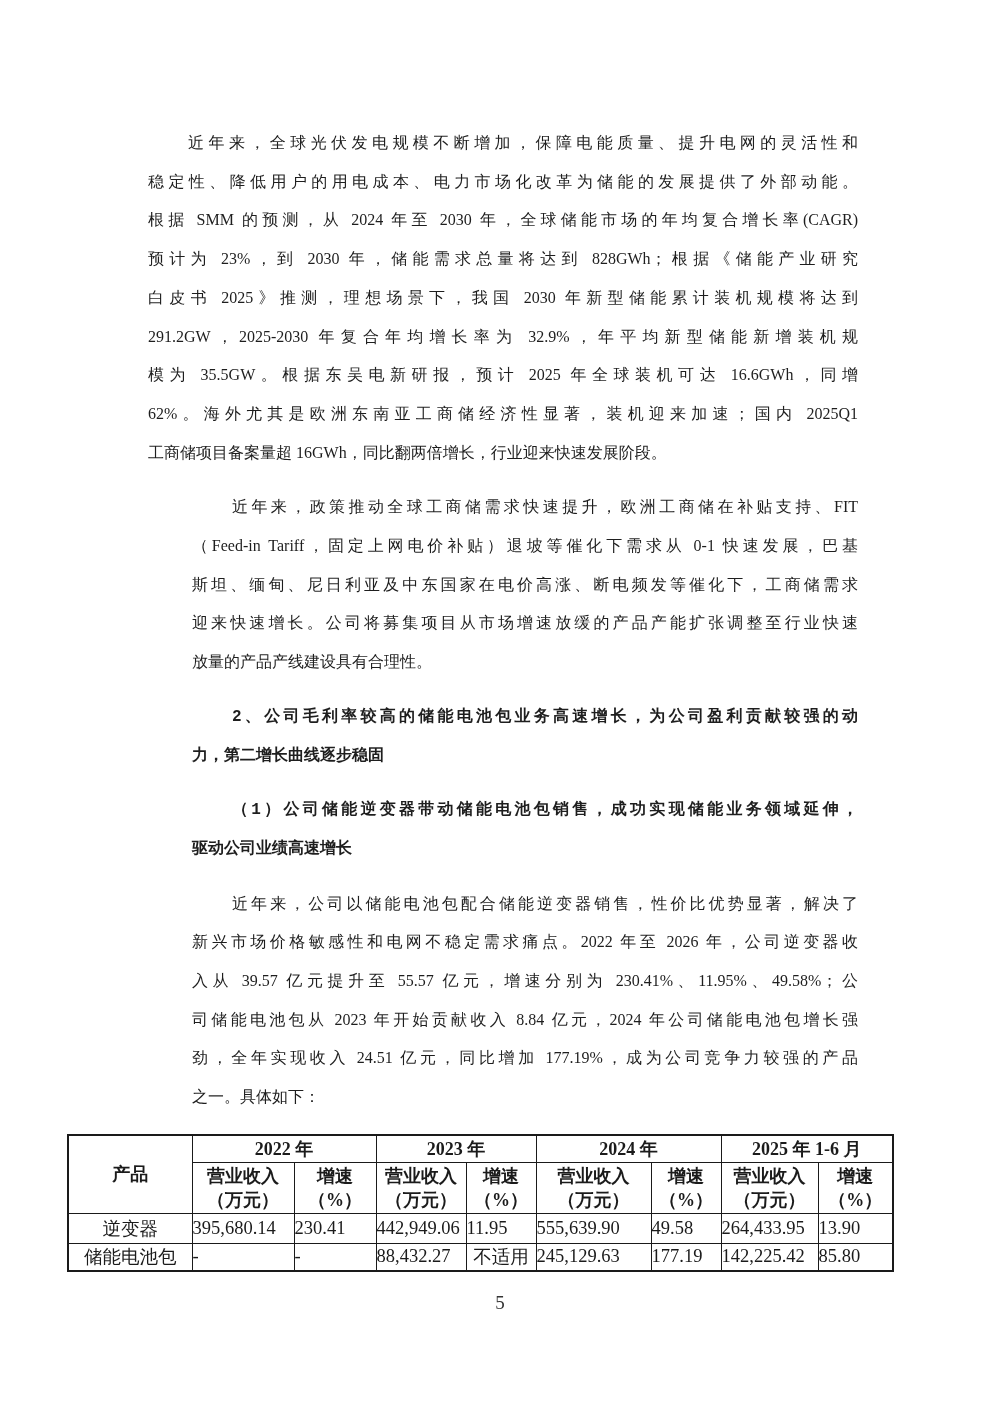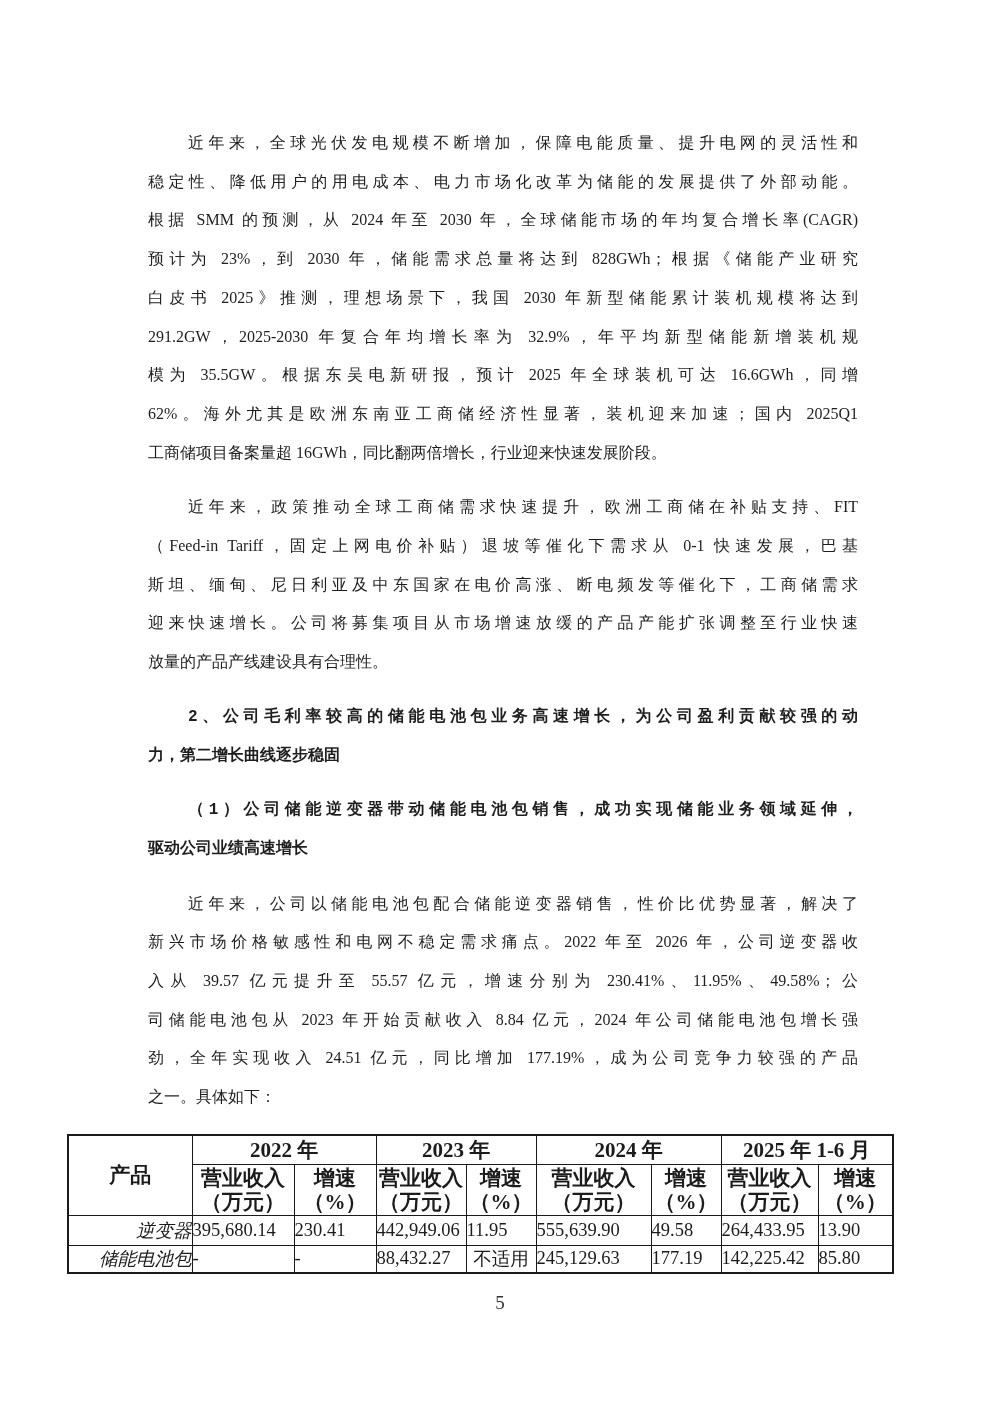--- a/index.html
+++ b/index.html
@@ -11,21 +11,21 @@
     position:relative;
     overflow:hidden;
   }
   .page{width:1000px;height:1414px;position:relative;}
   .text-block{
     padding:124px 142px 0 148px;
     font-size:16px;
     line-height:38.7px;
   }
   .para{margin:0;}
-  .para + .para{margin-top:16px;}
+  .para + .para{margin-top:16px;margin-left:44px;}
   .line{
     text-align:justify;
     text-align-last:justify;
     text-justify:inter-character;
   }
   .line.last{text-align-last:left;}
   .line.indent{padding-left:40px;}
   .heading .line{font-weight:bold;font-family:Liberation Mono, monospace;}
   .data-table{
     margin:17px 0 0 67px;
@@ -35,30 +35,30 @@
     font-size:18.5px;
     color:#1b1b1b;
     border:2.5px solid #1a1a1a;
   }
   .data-table th,.data-table td{
     border:1px solid #1a1a1a;
     padding:0;
     overflow:hidden;
   }
   .data-table th{
-    font-size:21px;
+    font-size:18px;
     font-weight:bold;
     text-align:center;
     vertical-align:middle;
   }
   .row-years th{height:26px;}
   .row-sub th{height:50px;line-height:24px;}
   .data-row td{height:29px;}
   .data-row.short td{height:26px;}
-  .cell-product{text-align:right;font-style:italic;}
+  .cell-product{text-align:center;}
   .cell-num{text-align:left;padding-right:9px !important;}
   .cell-center{text-align:center;padding-right:0 !important;}
   .page-number{
     position:absolute;
     left:0;right:0;
     top:1292px;
     text-align:center;
     font-size:19px;
     color:#333;
   }

